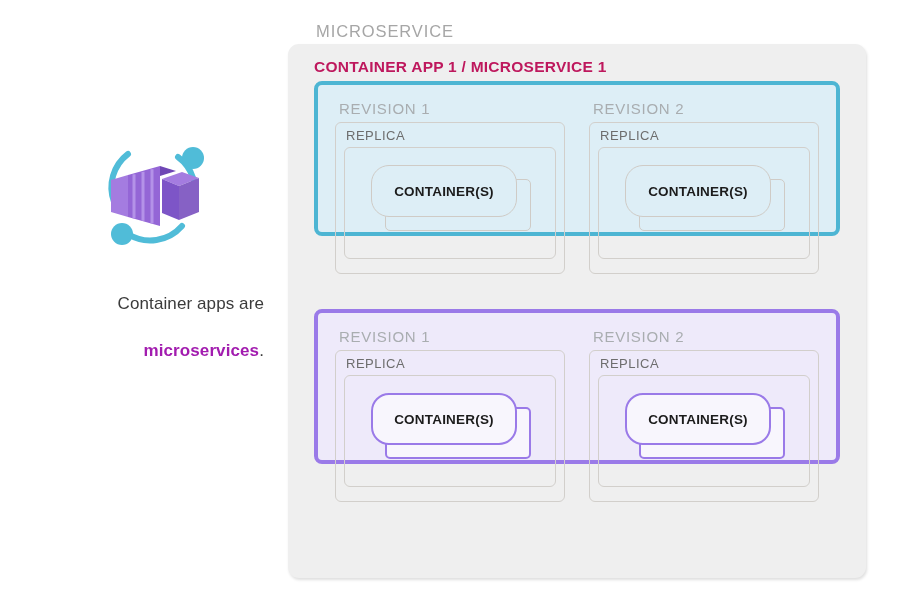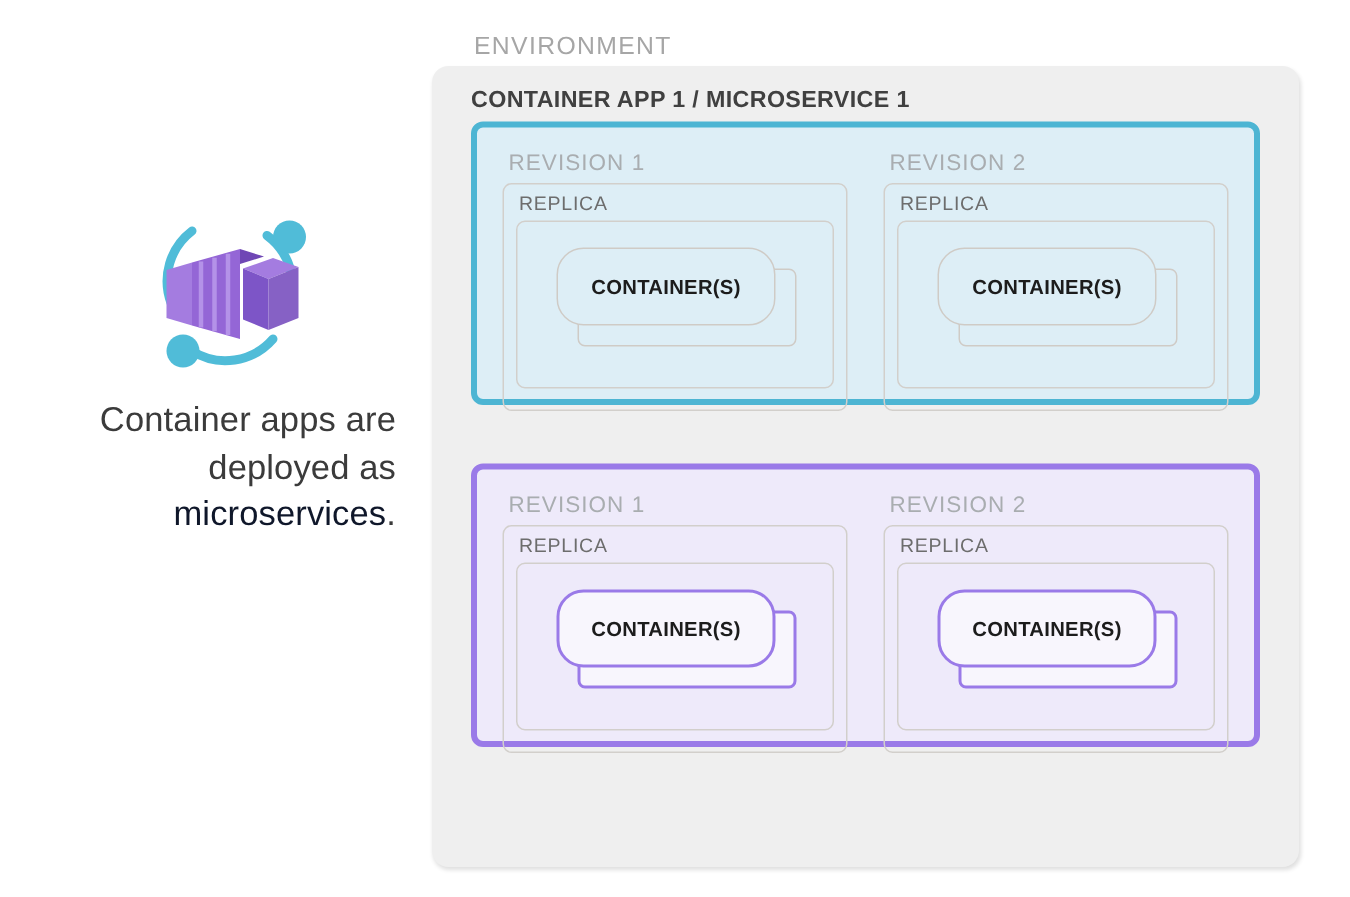--- a/index.html
+++ b/index.html
@@ -23,31 +23,31 @@
     width: 220px;
   }
   #brand-icon-wrap {
     width: 220px;
     height: 112px;
     display: flex;
     align-items: center;
     justify-content: center;
   }
   #caption {
-    margin-top: 12px;
+    margin-top: 40px;
     text-align: right;
-    font-size: 23px;
+    font-size: 17px;
     line-height: 1.38;
     color: #3b3b3b;
     font-weight: 400;
     letter-spacing: 0.1px;
   }
   #caption .strong {
-    font-weight: 400;
-    color: #0f172a;
+    font-weight: 700;
+    color: #a21caf;
   }
 
   
   #environment-label {
     position: absolute;
     left: 316px;
     top: 22px;
     font-size: 16.5px;
     letter-spacing: 0.9px;
     color: #a6a6a6;
@@ -70,31 +70,31 @@
     position: absolute;
     left: 26px;
     width: 526px;
   }
   #app-block-1 { top: 12px; }
   #app-block-2 { top: 265px; }
 
   .app-title {
     font-size: 15.5px;
     font-weight: 700;
-    color: #404040;
+    color: #be185d;
     letter-spacing: 0.25px;
     height: 22px;
     line-height: 22px;
     margin-bottom: 3px;
   }
 
   .app-body {
     box-sizing: border-box;
     border-radius: 8px;
-    height: 189px;
+    height: 155px;
     display: flex;
     padding: 9px;
     gap: 8px;
     justify-content: flex-end;
   }
   .app-body.accent-blue {
     border: 4px solid #4db5d3;
     background: #ddeef6;
   }
   .app-body.accent-purple {
@@ -212,26 +212,26 @@
 
       <path d="M81 44 L101 36 L101 70 L81 78 Z" fill="#8661c5"></path>
 
       <circle cx="95" cy="16" r="11" fill="#50bcd8"></circle>
       <circle cx="24" cy="92" r="11" fill="#50bcd8"></circle>
     </svg>
   </div>
 
   <div id="caption">
     <span>Container apps are</span><br>
-    <span>deployed as</span><br>
+    <br>
     <span class="strong">microservices</span><span>.</span>
   </div>
 </div>
 
-<div id="environment-label">ENVIRONMENT</div>
+<div id="environment-label">MICROSERVICE</div>
 
 <div id="environment-box">
 
   <div class="app-block" id="app-block-1">
     <div class="app-title">CONTAINER APP 1 / MICROSERVICE 1</div>
     <div class="app-body accent-blue">
 
       <div class="revision">
         <div class="revision-title">REVISION 1</div>
         <div class="replica">

